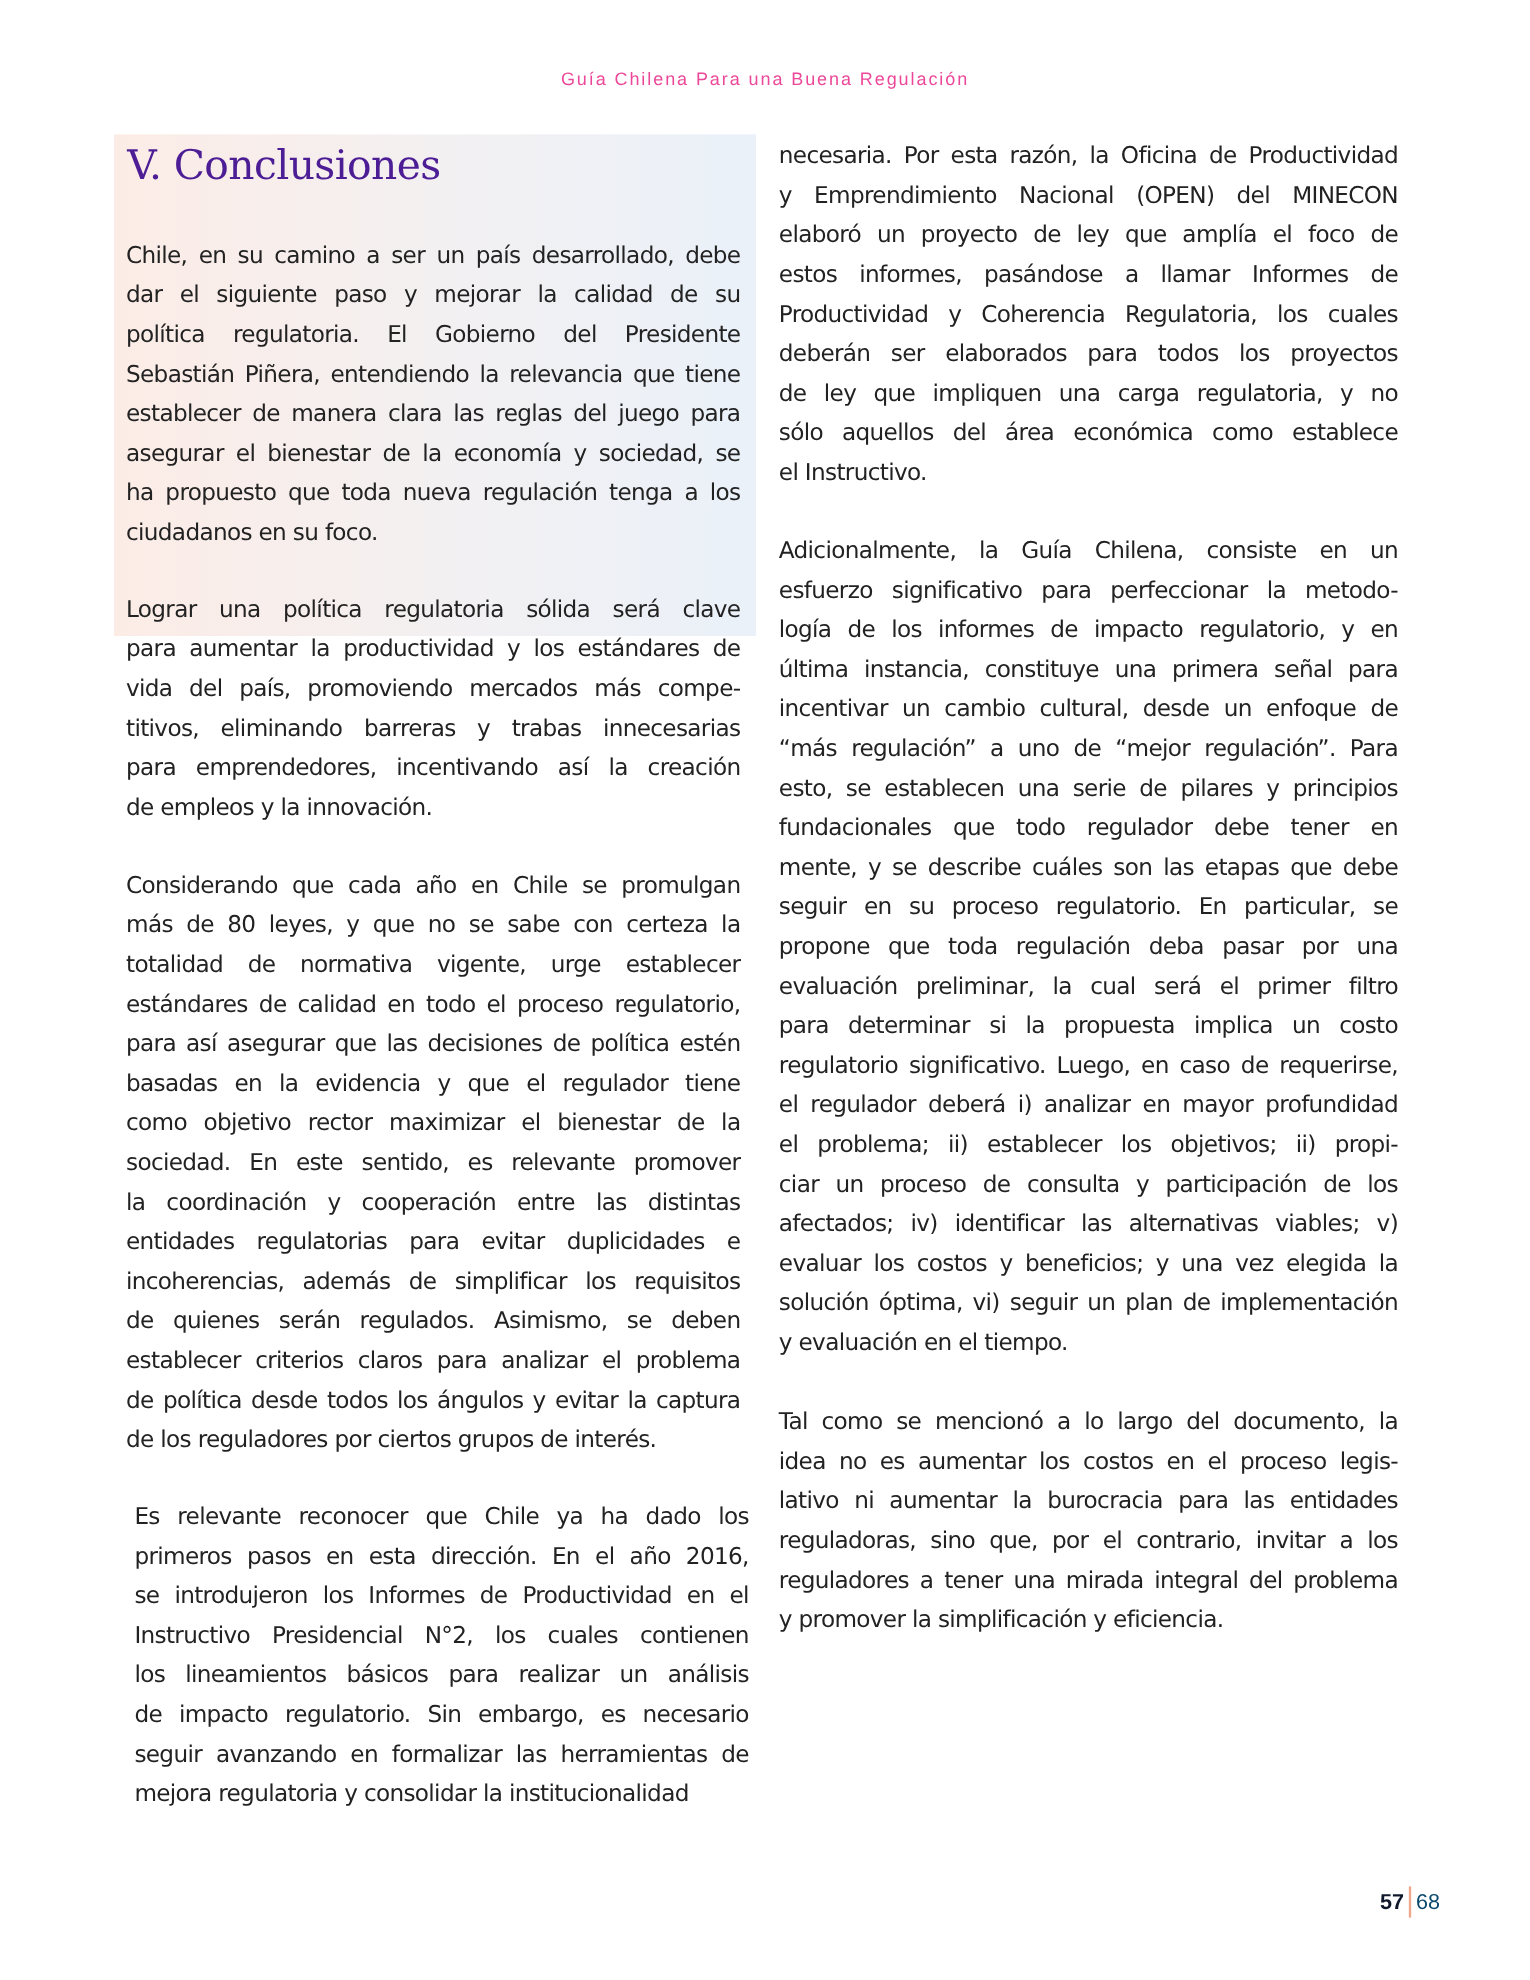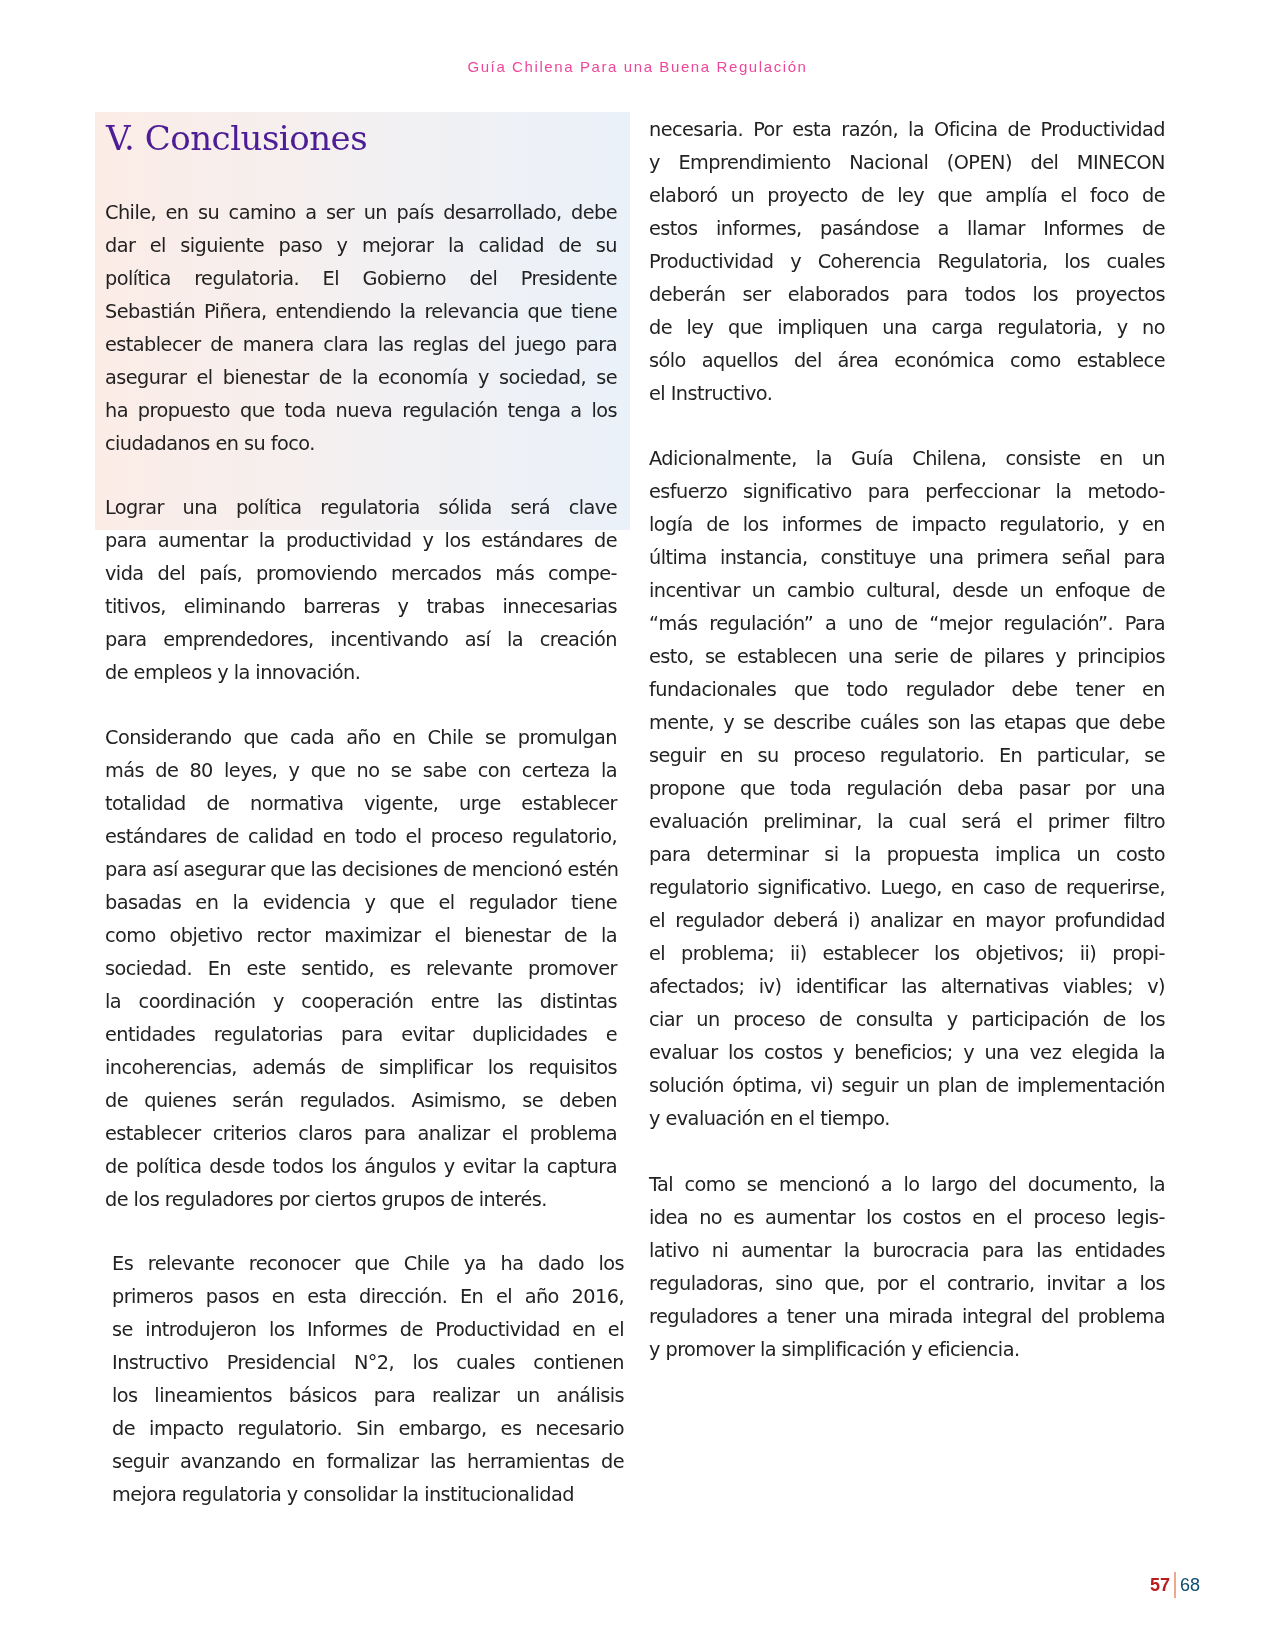--- a/index.html
+++ b/index.html
@@ -10,21 +10,21 @@
   .highlight-box { position: absolute; left: 95px; top: 112px; width: 535px; height: 418px;
          background: linear-gradient(90deg, #fcece6 0%, #f3f0f1 50%, #eaf1f9 100%); }
   .section-title { position: absolute; left: 106px; top: 118px; font-family: "DejaVu Serif", serif;
          font-weight: normal; font-size: 34px; letter-spacing: -0.5px; color: #4c1d95; margin: 0; }
   .para { margin: 0; font-size: 19.3px; line-height: 33px; text-align: justify; }
   .para .ln { display: block; text-align: justify; text-align-last: justify; white-space: nowrap; letter-spacing: -0.55px; }
   .para .ln.last { text-align-last: left; }
   .p-abs { position: absolute; }
   .page-number { position: absolute; top: 1572px; left: 1150px; font-family: "Liberation Sans", sans-serif;
          font-size: 18px; display: flex; align-items: center; }
-  .page-current { color: #b91c1c; font-weight: bold; }
+  .page-current { color: #0f172a; font-weight: bold; }
   .page-sep { width: 2px; height: 26px; background: #efa88d; margin: 0 4px; }
   .page-total { color: #0c4a6e; }
 </style>
 </head>
 <body>
 
 <div class="running-header">Guía Chilena Para una Buena Regulación</div>
 
 <div class="highlight-box"></div>
 <h1 class="section-title">V. Conclusiones</h1>
@@ -45,21 +45,21 @@
     <span class="ln">vida del país, promoviendo mercados más compe-</span>
     <span class="ln">titivos, eliminando barreras y trabas innecesarias</span>
     <span class="ln">para emprendedores, incentivando así la creación</span>
     <span class="ln last">de empleos y la innovación.</span>
   </div>
 <div class="para p-abs" style="left:105px; top:721px; width:512px;">
     <span class="ln">Considerando que cada año en Chile se promulgan</span>
     <span class="ln">más de 80 leyes, y que no se sabe con certeza la</span>
     <span class="ln">totalidad de normativa vigente, urge establecer</span>
     <span class="ln">estándares de calidad en todo el proceso regulatorio,</span>
-    <span class="ln">para así asegurar que las decisiones de mencionó estén</span>
+    <span class="ln">para así asegurar que las decisiones de política estén</span>
     <span class="ln">basadas en la evidencia y que el regulador tiene</span>
     <span class="ln">como objetivo rector maximizar el bienestar de la</span>
     <span class="ln">sociedad. En este sentido, es relevante promover</span>
     <span class="ln">la coordinación y cooperación entre las distintas</span>
     <span class="ln">entidades regulatorias para evitar duplicidades e</span>
     <span class="ln">incoherencias, además de simplificar los requisitos</span>
     <span class="ln">de quienes serán regulados. Asimismo, se deben</span>
     <span class="ln">establecer criterios claros para analizar el problema</span>
     <span class="ln">de política desde todos los ángulos y evitar la captura</span>
     <span class="ln last">de los reguladores por ciertos grupos de interés.</span>
@@ -96,22 +96,22 @@
     <span class="ln">esto, se establecen una serie de pilares y principios</span>
     <span class="ln">fundacionales que todo regulador debe tener en</span>
     <span class="ln">mente, y se describe cuáles son las etapas que debe</span>
     <span class="ln">seguir en su proceso regulatorio. En particular, se</span>
     <span class="ln">propone que toda regulación deba pasar por una</span>
     <span class="ln">evaluación preliminar, la cual será el primer filtro</span>
     <span class="ln">para determinar si la propuesta implica un costo</span>
     <span class="ln">regulatorio significativo. Luego, en caso de requerirse,</span>
     <span class="ln">el regulador deberá i) analizar en mayor profundidad</span>
     <span class="ln">el problema; ii) establecer los objetivos; ii) propi-</span>
+    <span class="ln">ciar un proceso de consulta y participación de los</span>
     <span class="ln">afectados; iv) identificar las alternativas viables; v)</span>
-    <span class="ln">ciar un proceso de consulta y participación de los</span>
     <span class="ln">evaluar los costos y beneficios; y una vez elegida la</span>
     <span class="ln">solución óptima, vi) seguir un plan de implementación</span>
     <span class="ln last">y evaluación en el tiempo.</span>
   </div>
 <div class="para p-abs" style="left:649px; top:1168px; width:516px;">
     <span class="ln">Tal como se mencionó a lo largo del documento, la</span>
     <span class="ln">idea no es aumentar los costos en el proceso legis-</span>
     <span class="ln">lativo ni aumentar la burocracia para las entidades</span>
     <span class="ln">reguladoras, sino que, por el contrario, invitar a los</span>
     <span class="ln">reguladores a tener una mirada integral del problema</span>

